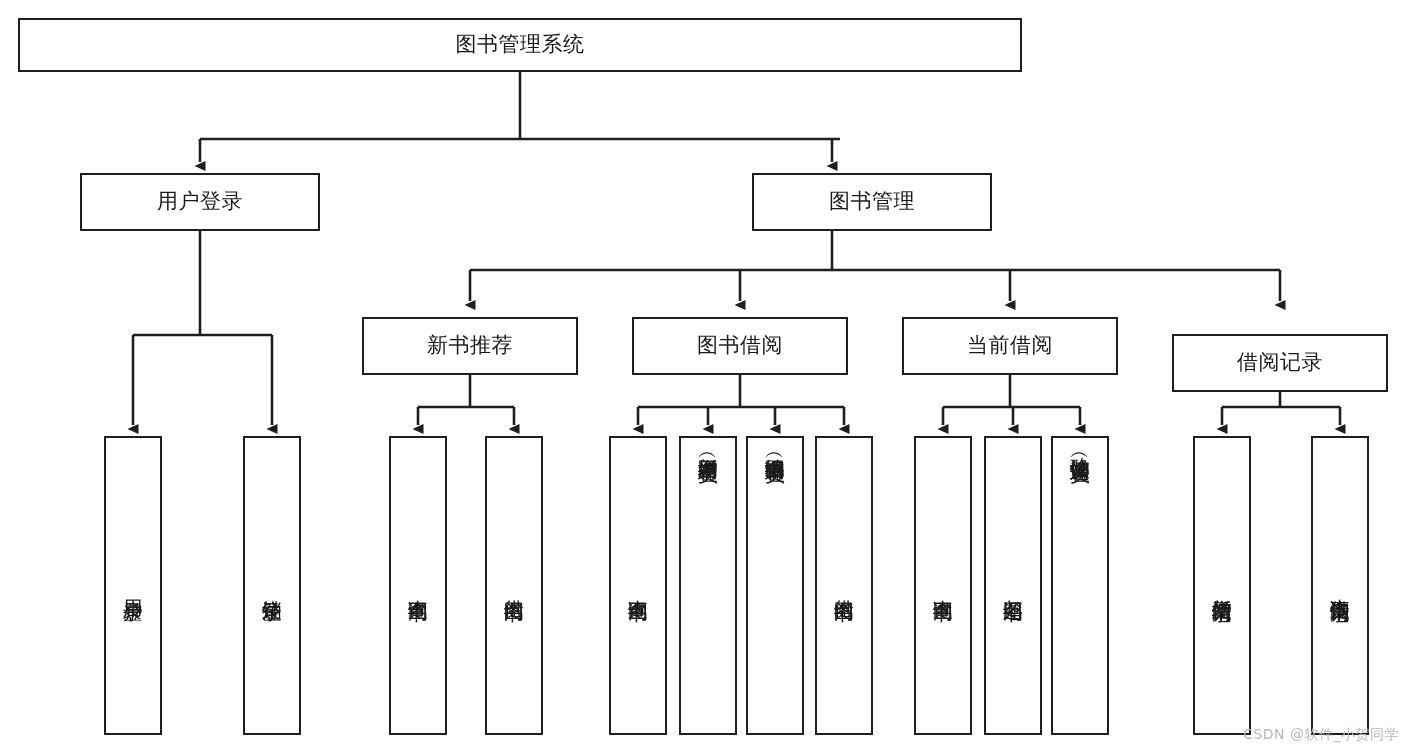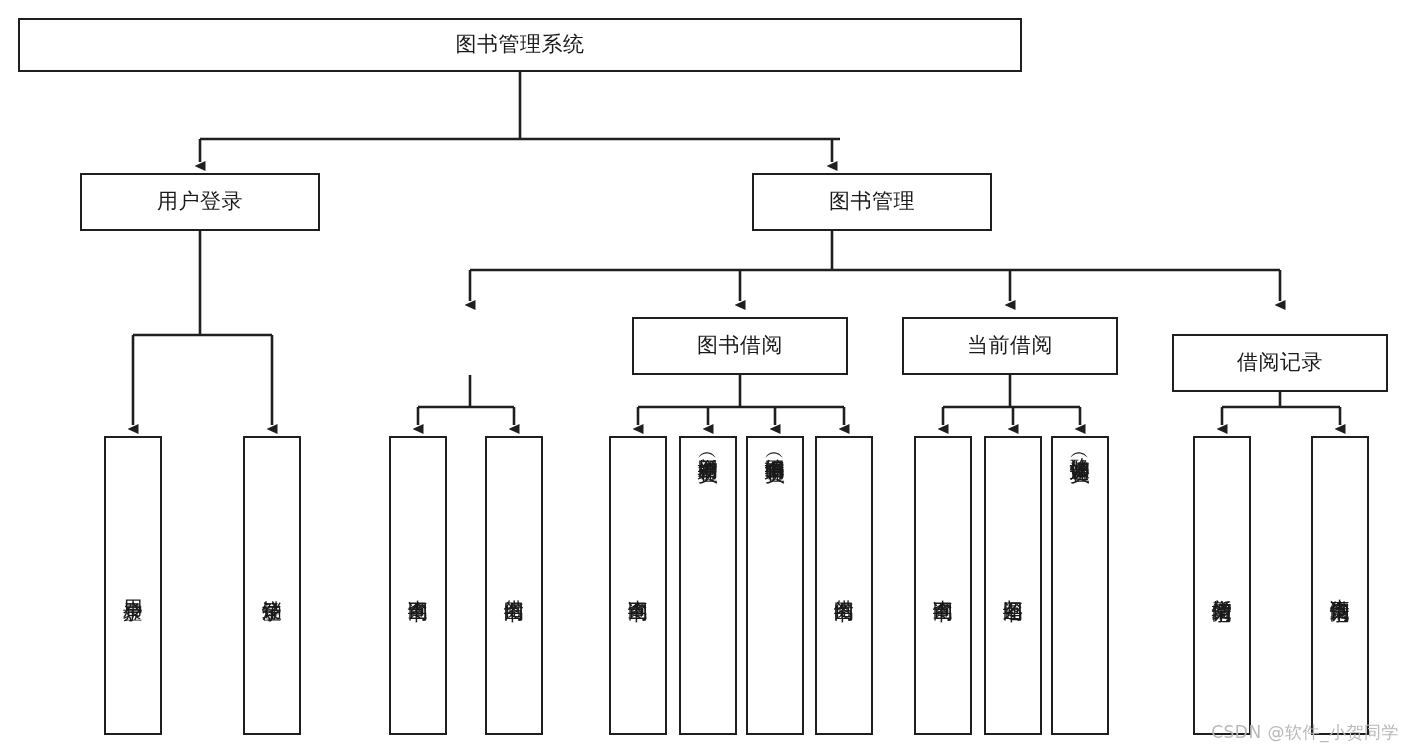--- a/index.html
+++ b/index.html
@@ -58,21 +58,21 @@
     display: block;
   }
   .node.vertical.centered {
     align-items: center;
     padding-top: 0;
   }
   #watermark {
     position: absolute;
     right: 6px;
     bottom: 3px;
-    font-size: 17px;
+    font-size: 14px;
     color: #b9b9b9;
     letter-spacing: 0.5px;
     white-space: nowrap;
     pointer-events: none;
   }
 </style>
 </head>
 <body>
 
 <div id="diagram-root">
@@ -131,20 +131,23 @@
     <span>图书管理系统</span>
   </div>
 
   <div class="node horizontal" style="left:80px; top:173px; width:240px; height:58px;">
     <span>用户登录</span>
   </div>
   <div class="node horizontal" style="left:752px; top:173px; width:240px; height:58px;">
     <span>图书管理</span>
   </div>
 
+  <div class="node horizontal" style="left:362px; top:317px; width:216px; height:58px;">
+    <span>新书推荐</span>
+  </div>
   <div class="node horizontal" style="left:902px; top:317px; width:216px; height:58px;">
     <span>当前借阅</span>
   </div>
   <div class="node horizontal" style="left:632px; top:317px; width:216px; height:58px;">
     <span>图书借阅</span>
   </div>
   <div class="node horizontal" style="left:1172px; top:334px; width:216px; height:58px;">
     <span>借阅记录</span>
   </div>
 

